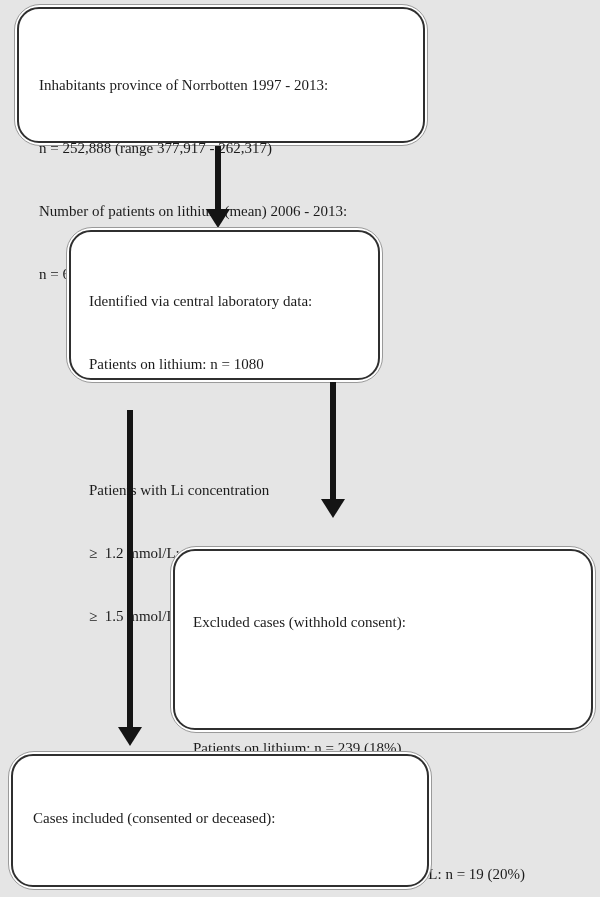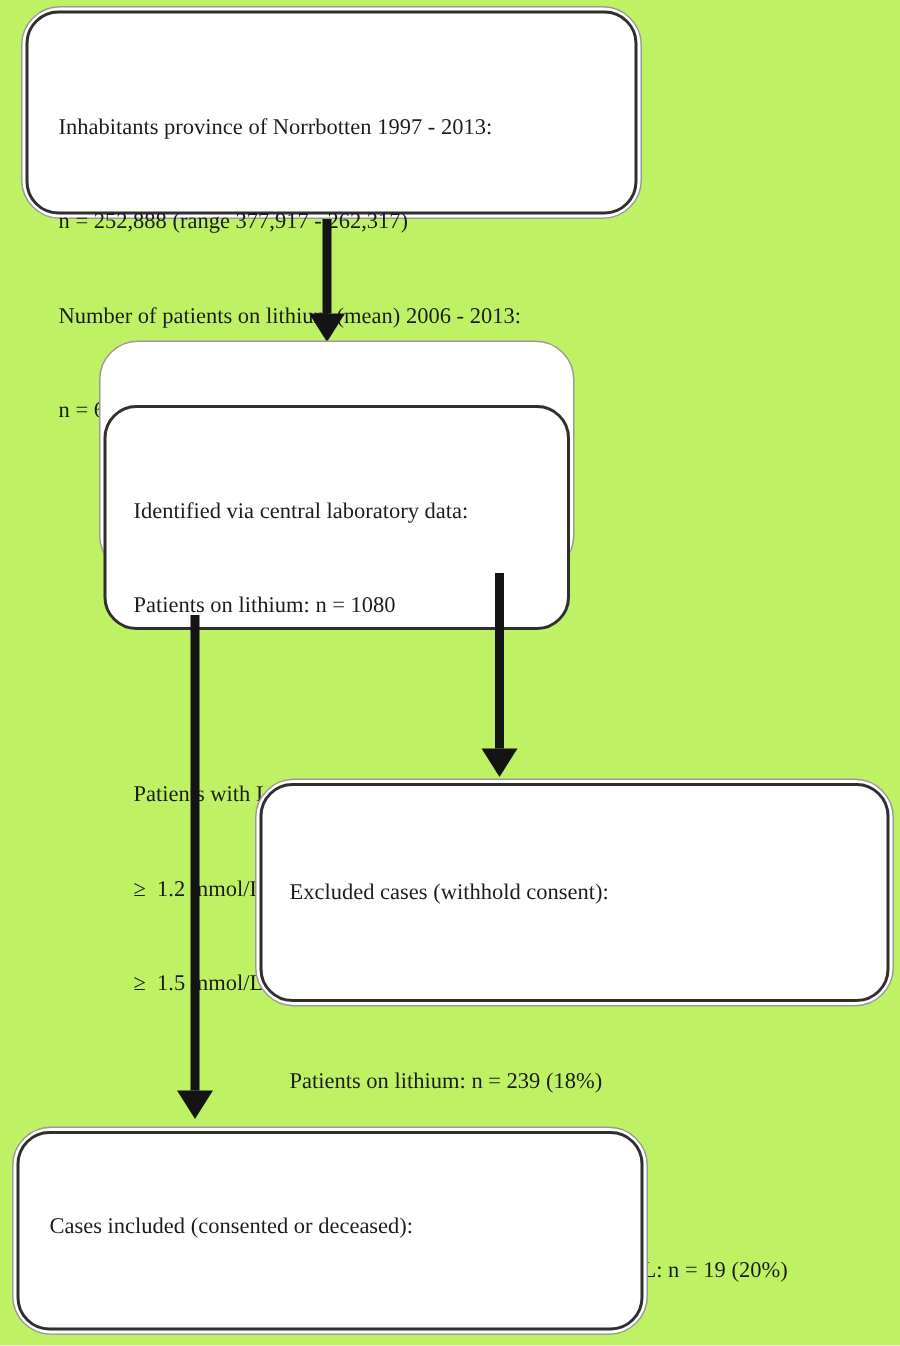--- a/index.html
+++ b/index.html
@@ -4,21 +4,21 @@
 <style>
   html, body {
     margin: 0;
     padding: 0;
     background: #ffffff;
   }
   .canvas {
     position: relative;
     width: 600px;
     height: 897px;
-    background: #bef264;
+    background: #e5e5e5;
     font-family: "Liberation Serif", "DejaVu Serif", serif;
     overflow: hidden;
   }
   
   .box {
     position: absolute;
     box-sizing: border-box;
     border: 1px solid #9a9a9a;
     border-radius: 26px;
     padding: 2px;
@@ -37,23 +37,23 @@
     font-size: 15px;
     line-height: 21px;
     white-space: pre-wrap;
   }
   .line { min-height: 21px; }
 
   #box-population { left: 14px; top: 4px;   width: 414px; height: 142px; }
   #box-population .box-inner { padding: 24px 20px 0 20px; }
 
   #box-identified { left: 66px; top: 227px; width: 317px; height: 156px; }
-  #box-identified .box-inner { padding: 17px 18px 0 18px; margin-top: 40px; }
+  #box-identified .box-inner { padding: 17px 18px 0 18px; }
 
-  #box-excluded  { left: 170px; top: 519px; width: 426px; height: 152px; }
+  #box-excluded  { left: 170px; top: 546px; width: 426px; height: 187px; }
   #box-excluded .box-inner { padding: 19px 18px 0 18px; }
 
   #box-included  { left: 8px;  top: 751px; width: 424px; height: 139px; }
   #box-included .box-inner { padding: 10px 20px 4px 20px; }
 
   
   .arrow {
     position: absolute;
     display: flex;
     flex-direction: column;

